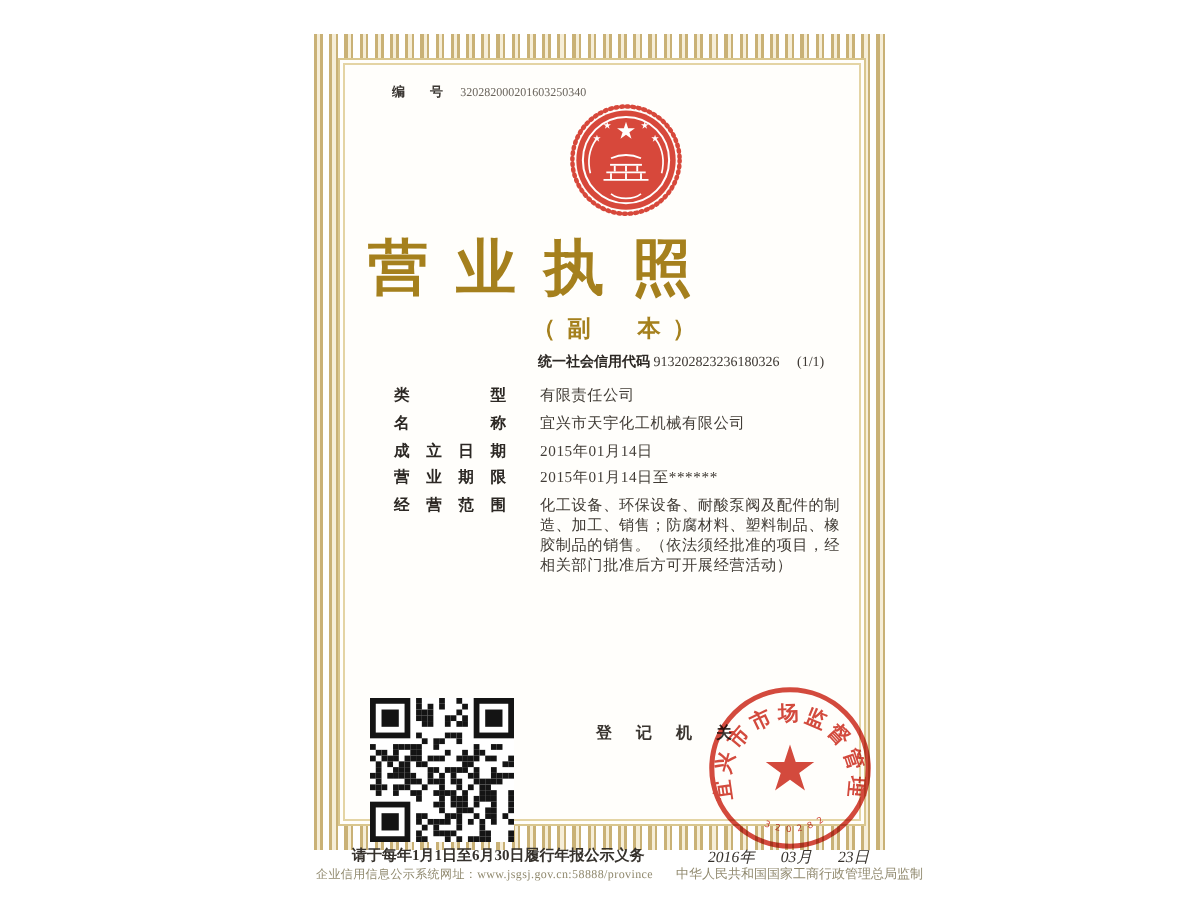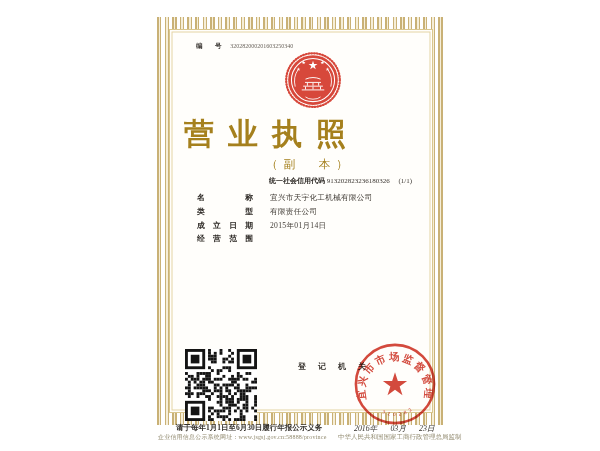--- a/index.html
+++ b/index.html
@@ -42,21 +42,21 @@
   .emblem { left:112px; top:21px; width:62px; height:60px; }
 
   
   .title {
     left:0; right:0; top:84px; text-align:left;
     font-size:30px; font-weight:bold; color:#a5801d;
     letter-spacing:14px; padding-left:14px; white-space:nowrap;
   }
   .subtitle {
     left:0; right:0; top:127px; text-align:center;
-    font-size:11.5px; font-weight:normal; color:#a5801d;
+    font-size:11.5px; font-weight:bold; color:#a5801d;
     letter-spacing:6px; padding-left:18px;
   }
 
   
   .credit { left:99px; top:146px; font-size:7px; white-space:nowrap; color:#3d3833; }
   .credit .lbl { font-weight:bold; color:#2c2824; }
   .credit .page-no { margin-left:7px;margin-top:37px; }
 
   
   .fields { left:27px; top:163px; right:8px; }
@@ -140,33 +140,38 @@
       <div class="abs subtitle">（副　本）</div>
 
       <div class="abs credit">
         <span class="lbl">统一社会信用代码</span>
         <span class="val">913202823236180326</span>
         <span class="page-no">(1/1)</span>
       </div>
 
       <div class="abs fields">
         <div class="frow">
+          <span class="flabel">类型</span>
+          <span class="fvalue">有限责任公司</span>
+        </div>
+        <div class="frow">
           <span class="flabel">名称</span>
           <span class="fvalue">宜兴市天宇化工机械有限公司</span>
-        </div>
-        <div class="frow">
-          <span class="flabel">类型</span>
-          <span class="fvalue">有限责任公司</span>
         </div>
         <div class="frow">
           <span class="flabel">成立日期</span>
           <span class="fvalue">2015年01月14日</span>
         </div>
+        <div class="frow">
+          <span class="flabel">营业期限</span>
+          <span class="fvalue">2015年01月14日至******</span>
+        </div>
         <div class="frow scope">
           <span class="flabel">经营范围</span>
+          <span class="fvalue">化工设备、环保设备、耐酸泵阀及配件的制造、加工、销售；防腐材料、塑料制品、橡胶制品的销售。（依法须经批准的项目，经相关部门批准后方可开展经营活动）</span>
         </div>
       </div>
 
       <svg id="qr" class="abs qr" viewBox="0 0 75 75">
           <rect x="0" y="0" width="75" height="75" fill="#ffffff"></rect>
           <rect x="24" y="0" width="3" height="3" fill="#141414"></rect>
           <rect x="36" y="0" width="3" height="3" fill="#141414"></rect>
           <rect x="45" y="0" width="3" height="3" fill="#141414"></rect>
           <rect x="24" y="3" width="3" height="3" fill="#141414"></rect>
           <rect x="30" y="3" width="3" height="3" fill="#141414"></rect>

